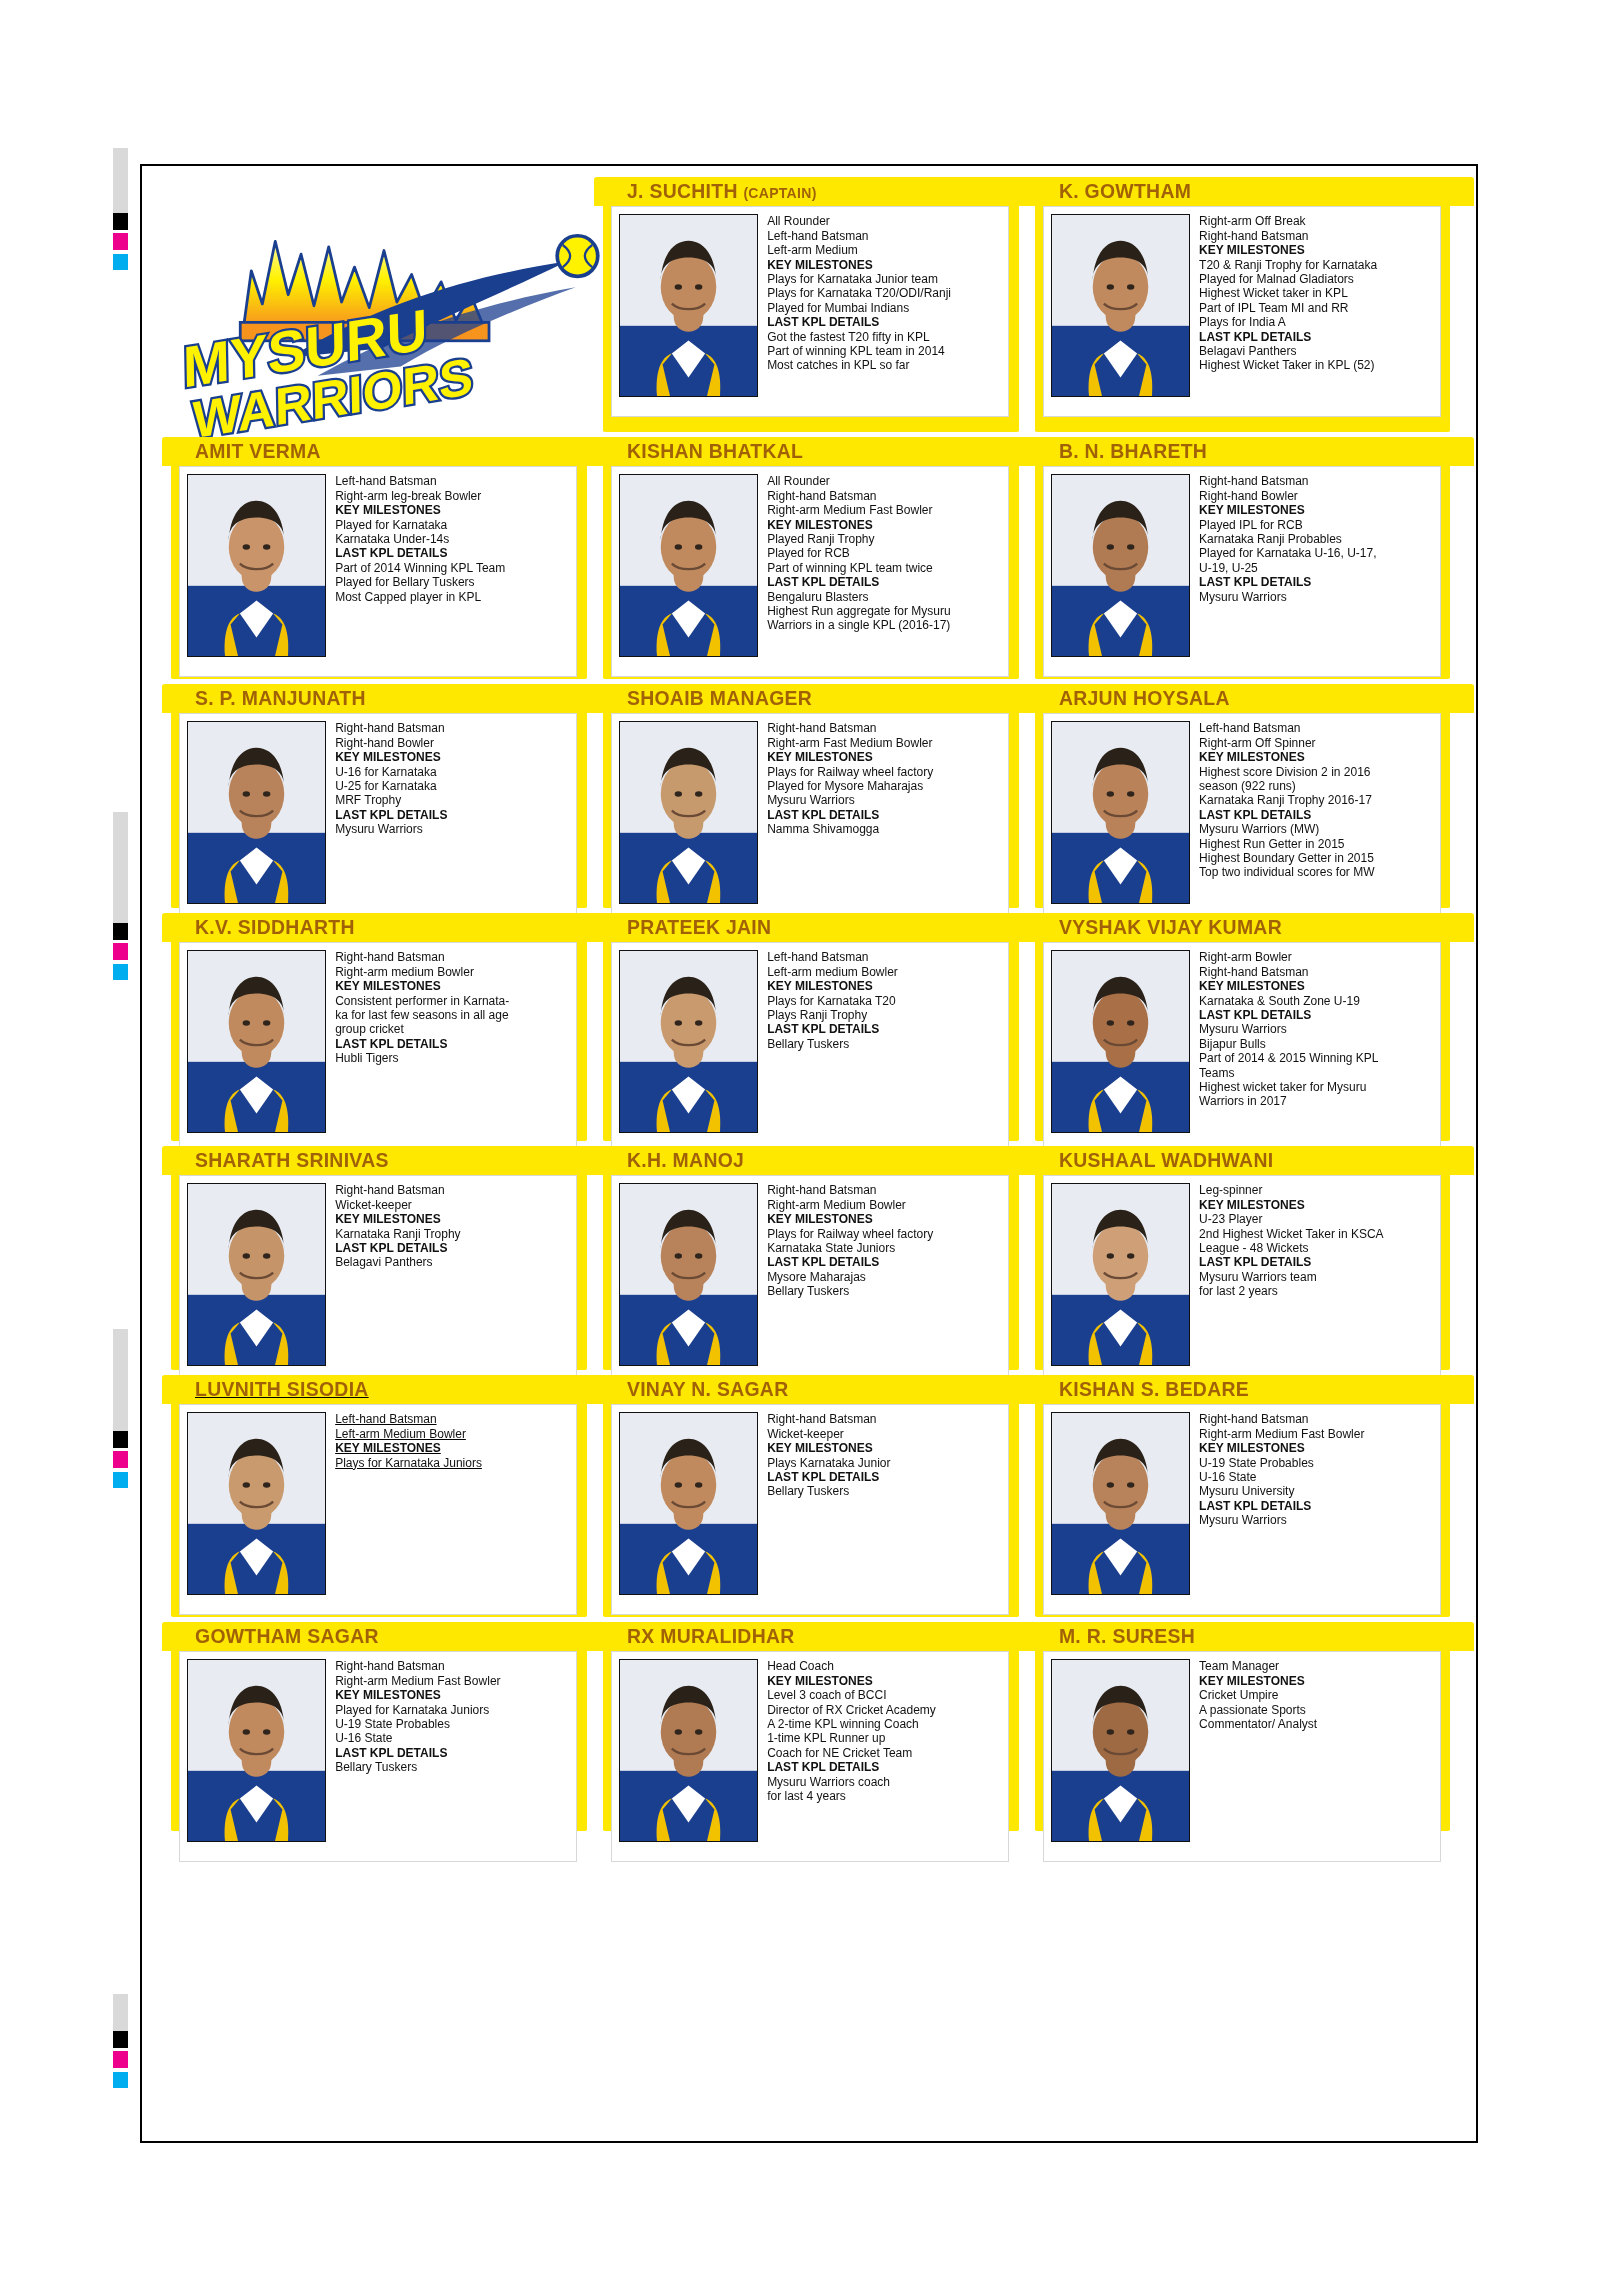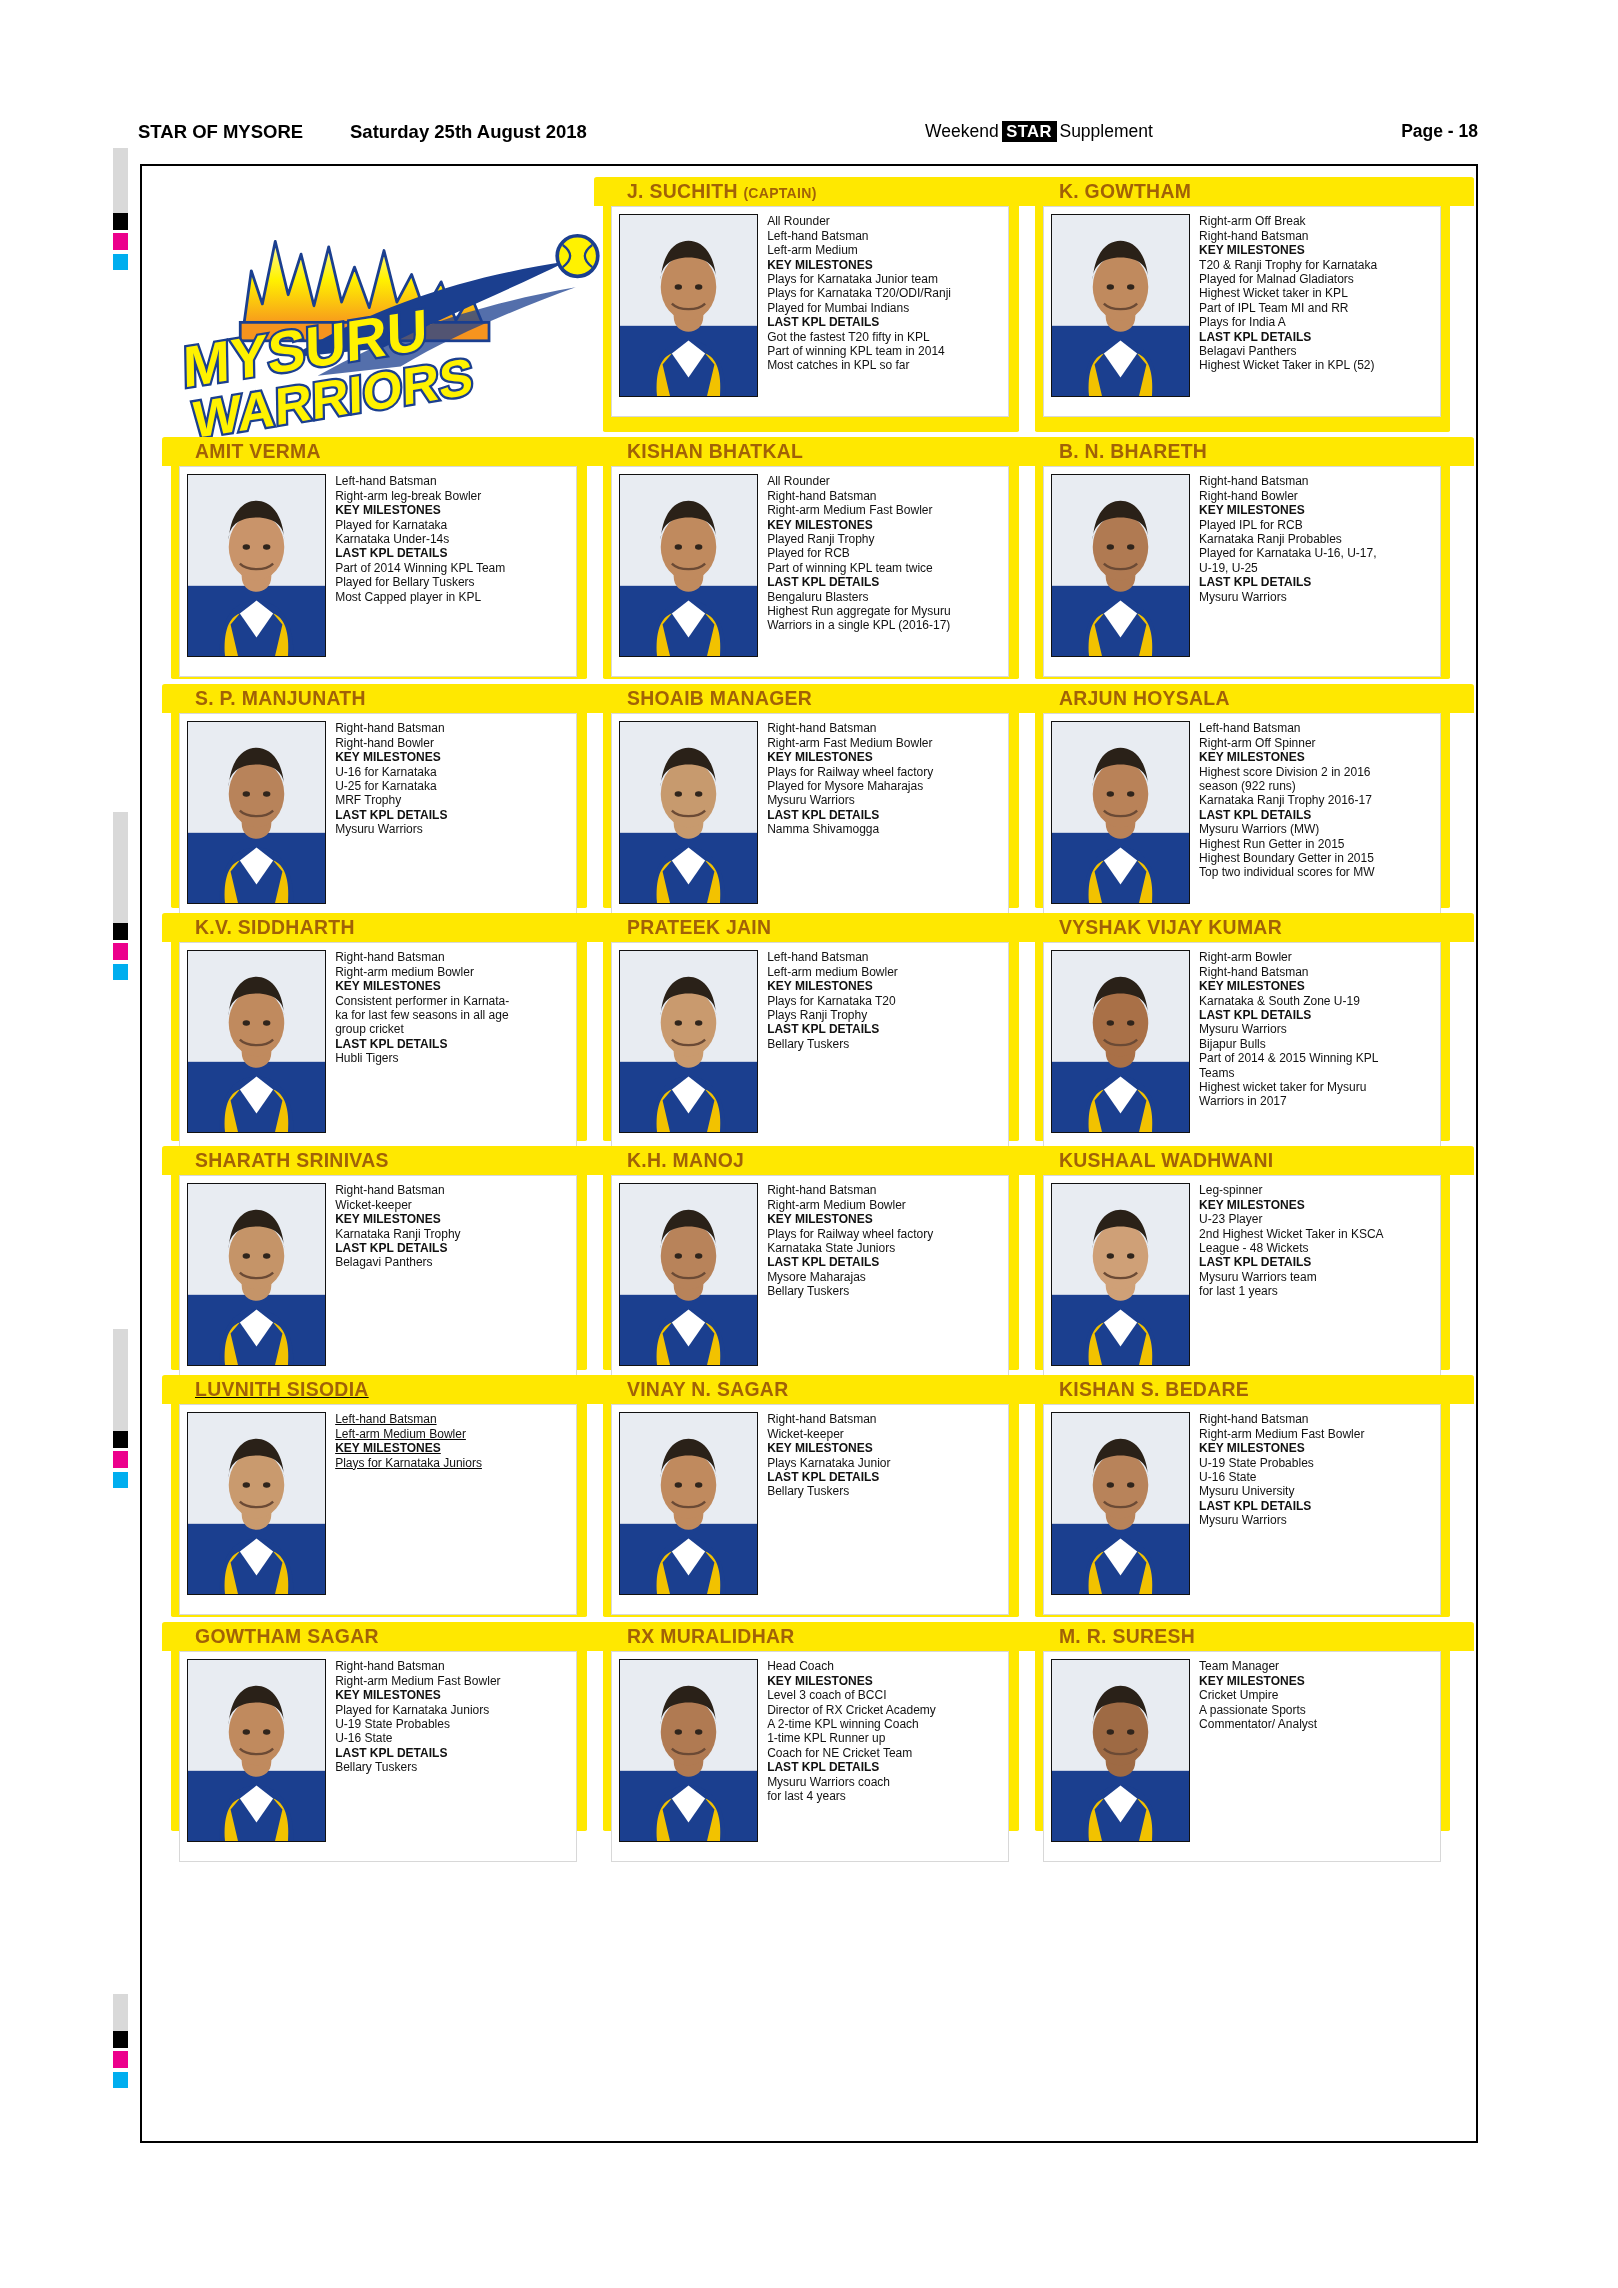--- a/index.html
+++ b/index.html
@@ -126,28 +126,20 @@
   </div>
   <div class="regbar" style="top:1994px;">
     <div style="height:37px;background:#d9d9d9;"></div>
     <div style="height:16.6px;background:#000;"></div>
     <div style="height:3.7px;background:#fff;"></div>
     <div style="height:16.6px;background:#ec008c;"></div>
     <div style="height:3.7px;background:#fff;"></div>
     <div style="height:16.6px;background:#00aeef;"></div>
   </div>
 
-  <div class="masthead">
-    <div class="mh-left">STAR OF MYSORE</div>
-    <div class="mh-date">Saturday 25th August 2018</div>
-    <div class="mh-center">
-      <span class="wk">Weekend</span><span class="star">STAR</span><span class="sup">Supplement</span>
-    </div>
-    <div class="mh-right">Page - 18</div>
-  </div>
 
   <div class="frame">
 
     <div class="logo-wrap">
       <svg class="logo-svg" viewBox="0 0 520 280" xmlns="http://www.w3.org/2000/svg">
         <defs>
           <linearGradient id="flame" x1="0" y1="1" x2="0" y2="0">
             <stop offset="0%" stop-color="#f7941e"></stop>
             <stop offset="55%" stop-color="#fff200"></stop>
             <stop offset="100%" stop-color="#fff9a0"></stop>
@@ -631,21 +623,21 @@
   </svg>
               </div>
       <div class="info">
                 <div>Leg-spinner</div>
                 <div class="hdr">KEY MILESTONES</div>
                 <div>U-23 Player</div>
                 <div>2nd Highest Wicket Taker in KSCA</div>
                 <div>League - 48 Wickets</div>
                 <div class="hdr">LAST KPL DETAILS</div>
                 <div>Mysuru Warriors team</div>
-                <div>for last 1 years</div>
+                <div>for last 2 years</div>
               </div>
     </div>
   </div>
         </div>
         <div class="row" style="height:247px;">
           <div class="card" style="width:33.33%; margin-left:0px;text-decoration:underline;">
     <div class="plate"></div>
     <div class="namebar">LUVNITH SISODIA</div>
     <div class="body">
       <div class="photo">

